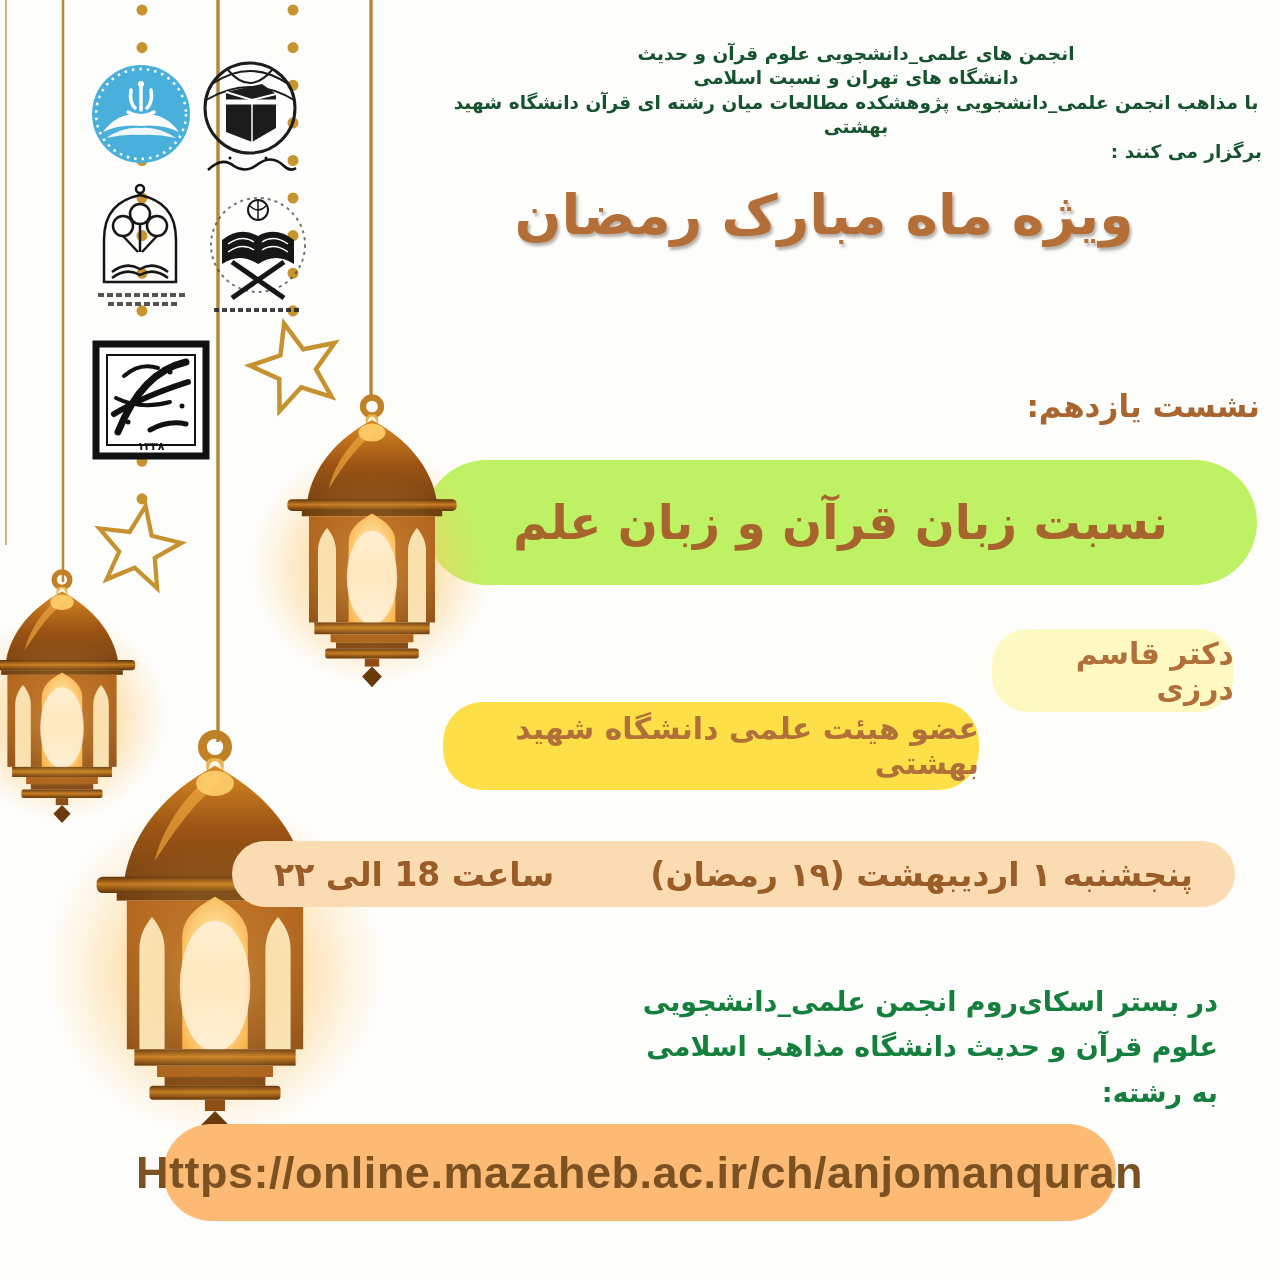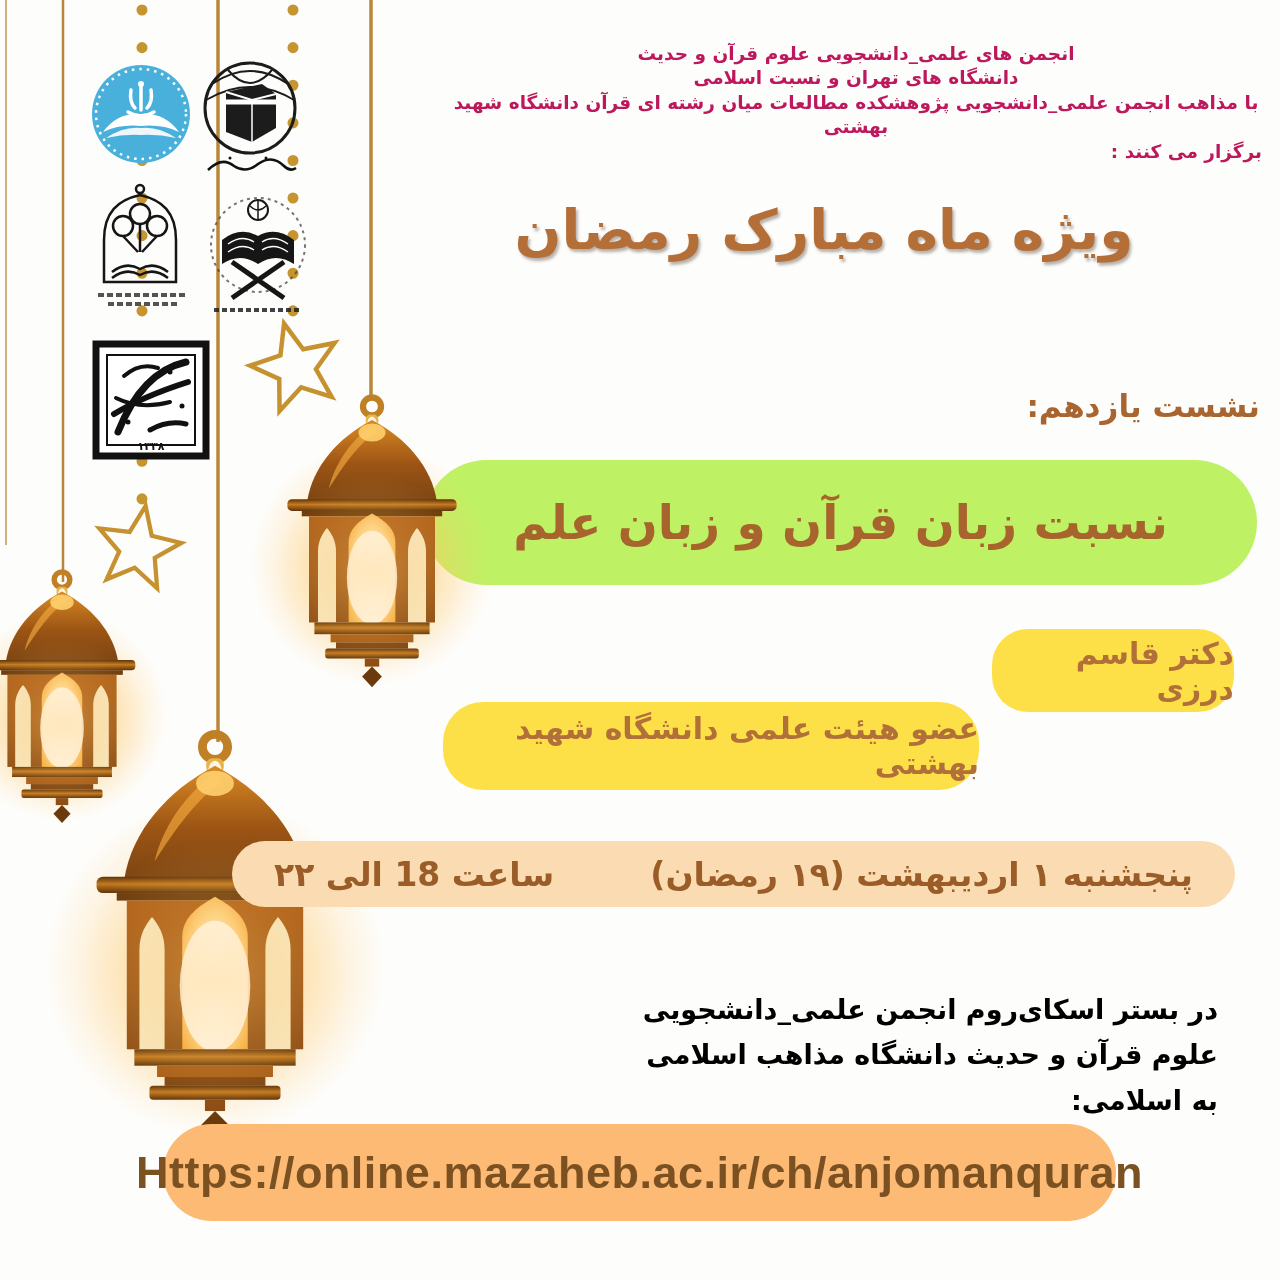--- a/index.html
+++ b/index.html
@@ -10,61 +10,61 @@
   }
   .abs{position:absolute;}
   svg{display:block;}
   .decor{left:0;top:0;z-index:1;pointer-events:none;}
   .toplayer{left:0;top:0;z-index:3;pointer-events:none;}
   .content{z-index:2;}
 
   .header-block{
     left:450px;top:42px;width:812px;z-index:2;
     direction:rtl;text-align:center;
-    color:#be185d;font-weight:bold;font-size:18.5px;line-height:1.32;
+    color:#14532d;font-weight:bold;font-size:18.5px;line-height:1.32;
   }
   .header-line4{text-align:right;}
 
   .title-block{
     left:380px;top:166px;width:888px;z-index:2;
     direction:rtl;text-align:center;
     color:#b46f38;font-weight:bold;font-size:55px;line-height:1.0;
     text-shadow:2px 3px 3px rgba(125,115,105,0.55);
   }
-  .title-line2{margin-top:37px;}
+  .title-line2{margin-top:22px;}
 
   .session-label{
     right:20px;top:388px;z-index:2;
     direction:rtl;color:#a9652f;font-weight:bold;font-size:31px;
   }
 
   .pill{
     display:flex;align-items:center;justify-content:center;
     direction:rtl;font-weight:bold;z-index:2;
   }
   .topic-pill{
     left:424px;top:460px;width:833px;height:125px;border-radius:64px;
     background:#bef264;color:#a7642c;font-size:47px;
   }
   .speaker-pill{
     left:992px;top:629px;width:242px;height:83px;border-radius:36px;
-    background:#fde047;color:#b1703a;font-size:30px;
+    background:#fef9c3;color:#b1703a;font-size:30px;
   }
   .affiliation-pill{
     left:443px;top:702px;width:536px;height:88px;border-radius:40px;
     background:#fde047;color:#b1703a;font-size:30px;
   }
   .date-pill{
     left:232px;top:841px;width:1003px;height:66px;border-radius:38px;
     background:#fbdcb2;color:#9a5d28;font-size:33px;
     justify-content:space-between;padding:0 42px;box-sizing:border-box;
   }
   .platform-block{
     right:62px;top:984px;z-index:2;direction:rtl;text-align:right;
-    color:#000000;font-weight:bold;font-size:27px;line-height:1.35;margin-top:8px;
+    color:#15803d;font-weight:bold;font-size:27px;line-height:1.35;
   }
   .platform-line2{padding-left:78px;margin-top:9px;}
   .platform-line3{margin-top:9px;}
 
   .url-pill{
     left:163px;top:1124px;width:953px;height:97px;border-radius:52px;
     background:#fdba74;color:#7c5122;font-size:45px;font-weight:600;
     direction:ltr;letter-spacing:0.5px;
     font-family:"Liberation Sans", sans-serif;
   }
@@ -250,21 +250,21 @@
   </div>
 
   <div class="abs pill date-pill content">
     <span>پنجشنبه ۱ اردیبهشت (۱۹ رمضان)</span>
     <span>ساعت 18 الی ۲۲</span>
   </div>
 
   <div class="abs platform-block content">
     <div>در بستر اسکای‌روم انجمن علمی_دانشجویی</div>
     <div class="platform-line2">علوم قرآن و حدیث دانشگاه مذاهب اسلامی</div>
-    <div class="platform-line3">به اسلامی:</div>
+    <div class="platform-line3">به رشته:</div>
   </div>
 
   <div class="abs pill url-pill content">
     <span>Https://online.mazaheb.ac.ir/ch/anjomanquran</span>
   </div>
 
   <svg class="abs toplayer" width="1280" height="1280" viewBox="0 0 1280 1280">
     <use href="#lantern" width="200" height="330" transform="translate(282,393) scale(0.9)"></use>
   </svg>
 

